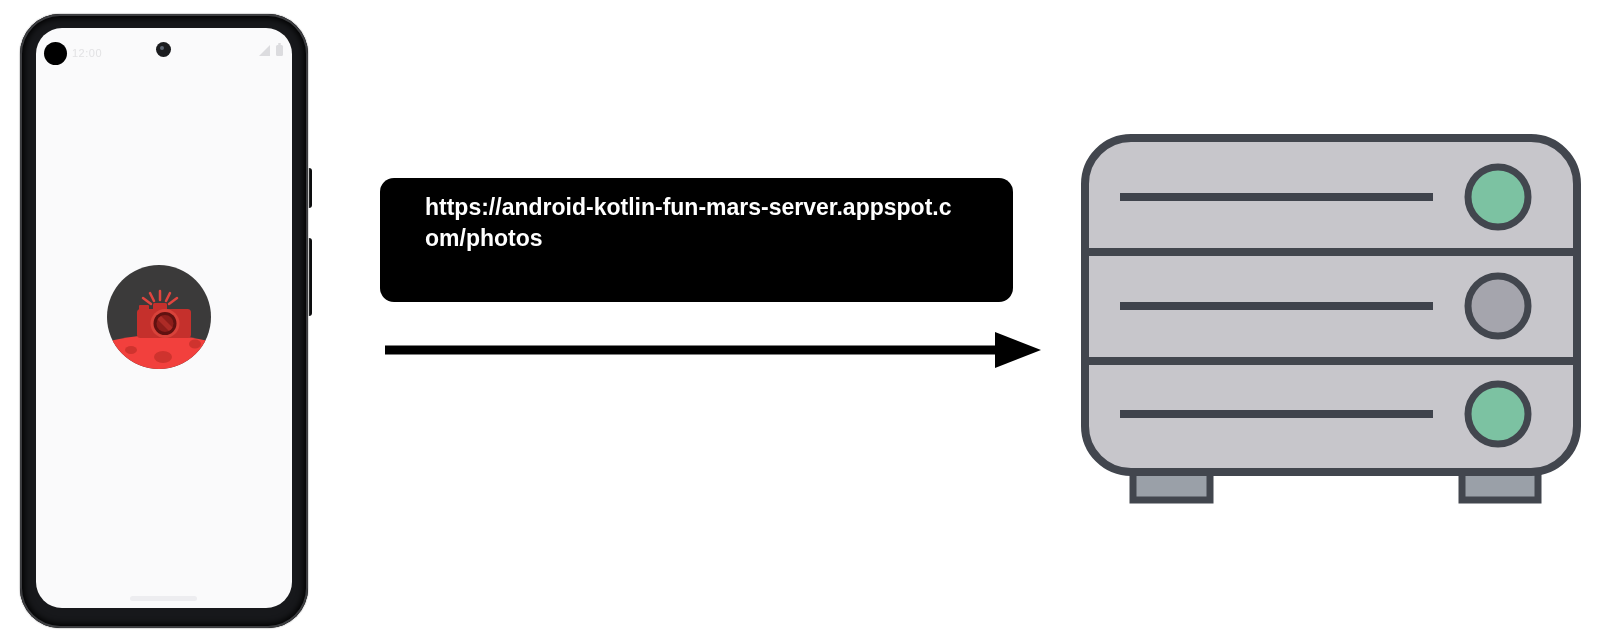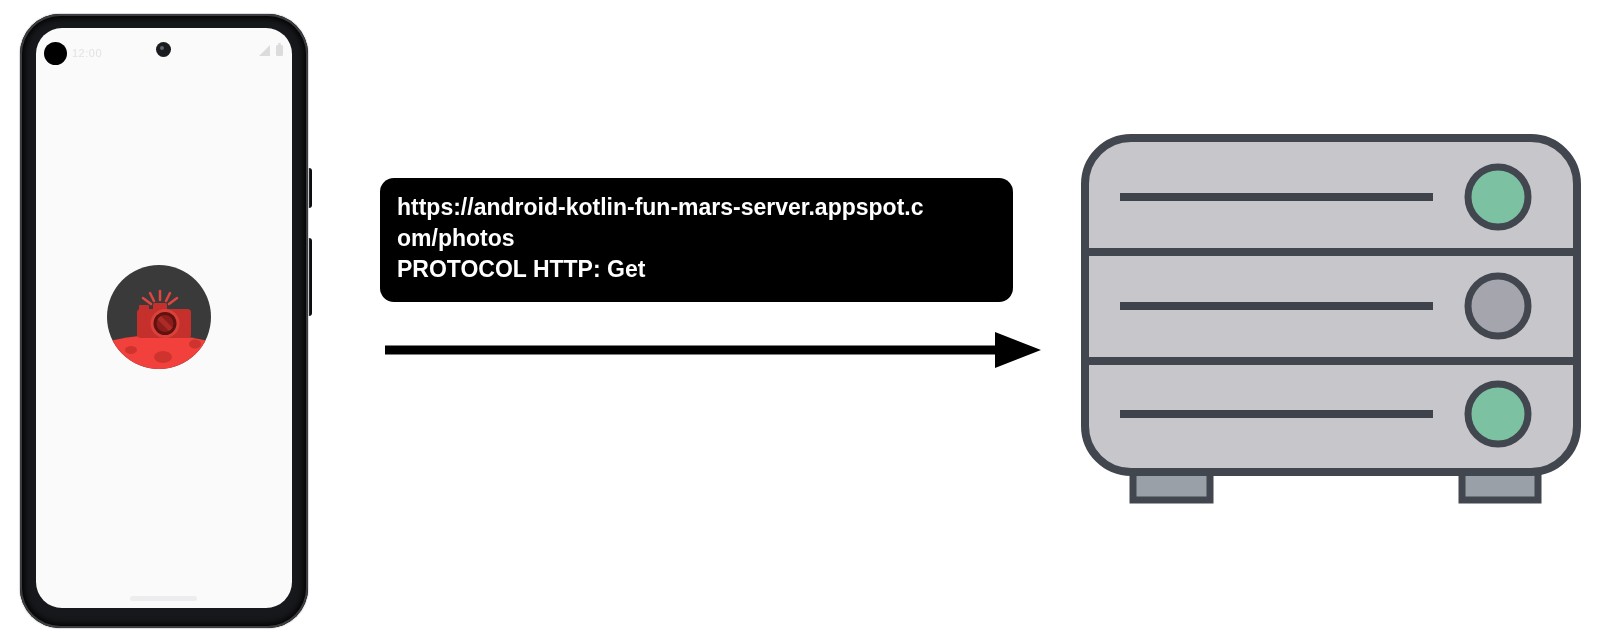--- a/index.html
+++ b/index.html
@@ -29,21 +29,21 @@
   .bat{position:absolute;left:240px;top:17px;width:7px;height:11px;background:#dcdcdf;border-radius:1.5px;}
   .bat::before{content:"";position:absolute;left:2px;top:-2px;width:3px;height:2px;background:#dcdcdf;border-radius:1px;}
   .app-icon{position:absolute;left:70px;top:236px;}
   .home-indicator{position:absolute;left:94px;top:568px;width:67px;height:5px;border-radius:3px;background:#ededf0;}
   
   .request-box{
     position:absolute;left:380px;top:178px;width:633px;height:124px;box-sizing:border-box;
     background:#000000;border-radius:14px;padding:14px 17px;
   }
   .request-text{color:#ffffff;font-weight:bold;font-size:23px;line-height:31px;}
-  .request-url{width:538px;word-break:break-all;overflow-wrap:break-word;}
+  .request-url{width:538px;word-break:break-all;overflow-wrap:break-word;margin-left:28px;}
   
   .arrow-svg{position:absolute;left:375px;top:328px;}
   
   .server-svg{position:absolute;left:1075px;top:128px;}
 </style>
 </head>
 <body>
 
 <div id="canvas">
 
@@ -93,21 +93,20 @@
           </g>
         </g>
       </svg>
 
       <div class="home-indicator"></div>
     </div>
   </div>
 
   <div class="request-box">
     <div class="request-text request-url">https://android-kotlin-fun-mars-server.appspot.com/photos</div>
-    <div class="request-text">PROTOCOL HTTP: Get</div>
   </div>
 
   <svg class="arrow-svg" width="680" height="44" viewBox="0 0 680 44">
     <line x1="10" y1="22" x2="622" y2="22" stroke="#000000" stroke-width="9"></line>
     <polygon points="620,4 666,22 620,40" fill="#000000"></polygon>
   </svg>
 
   <svg class="server-svg" width="510" height="380" viewBox="0 0 510 380">
 
     <rect x="58" y="340" width="77" height="32" fill="#9aa0a8" stroke="#42464e" stroke-width="7"></rect>

